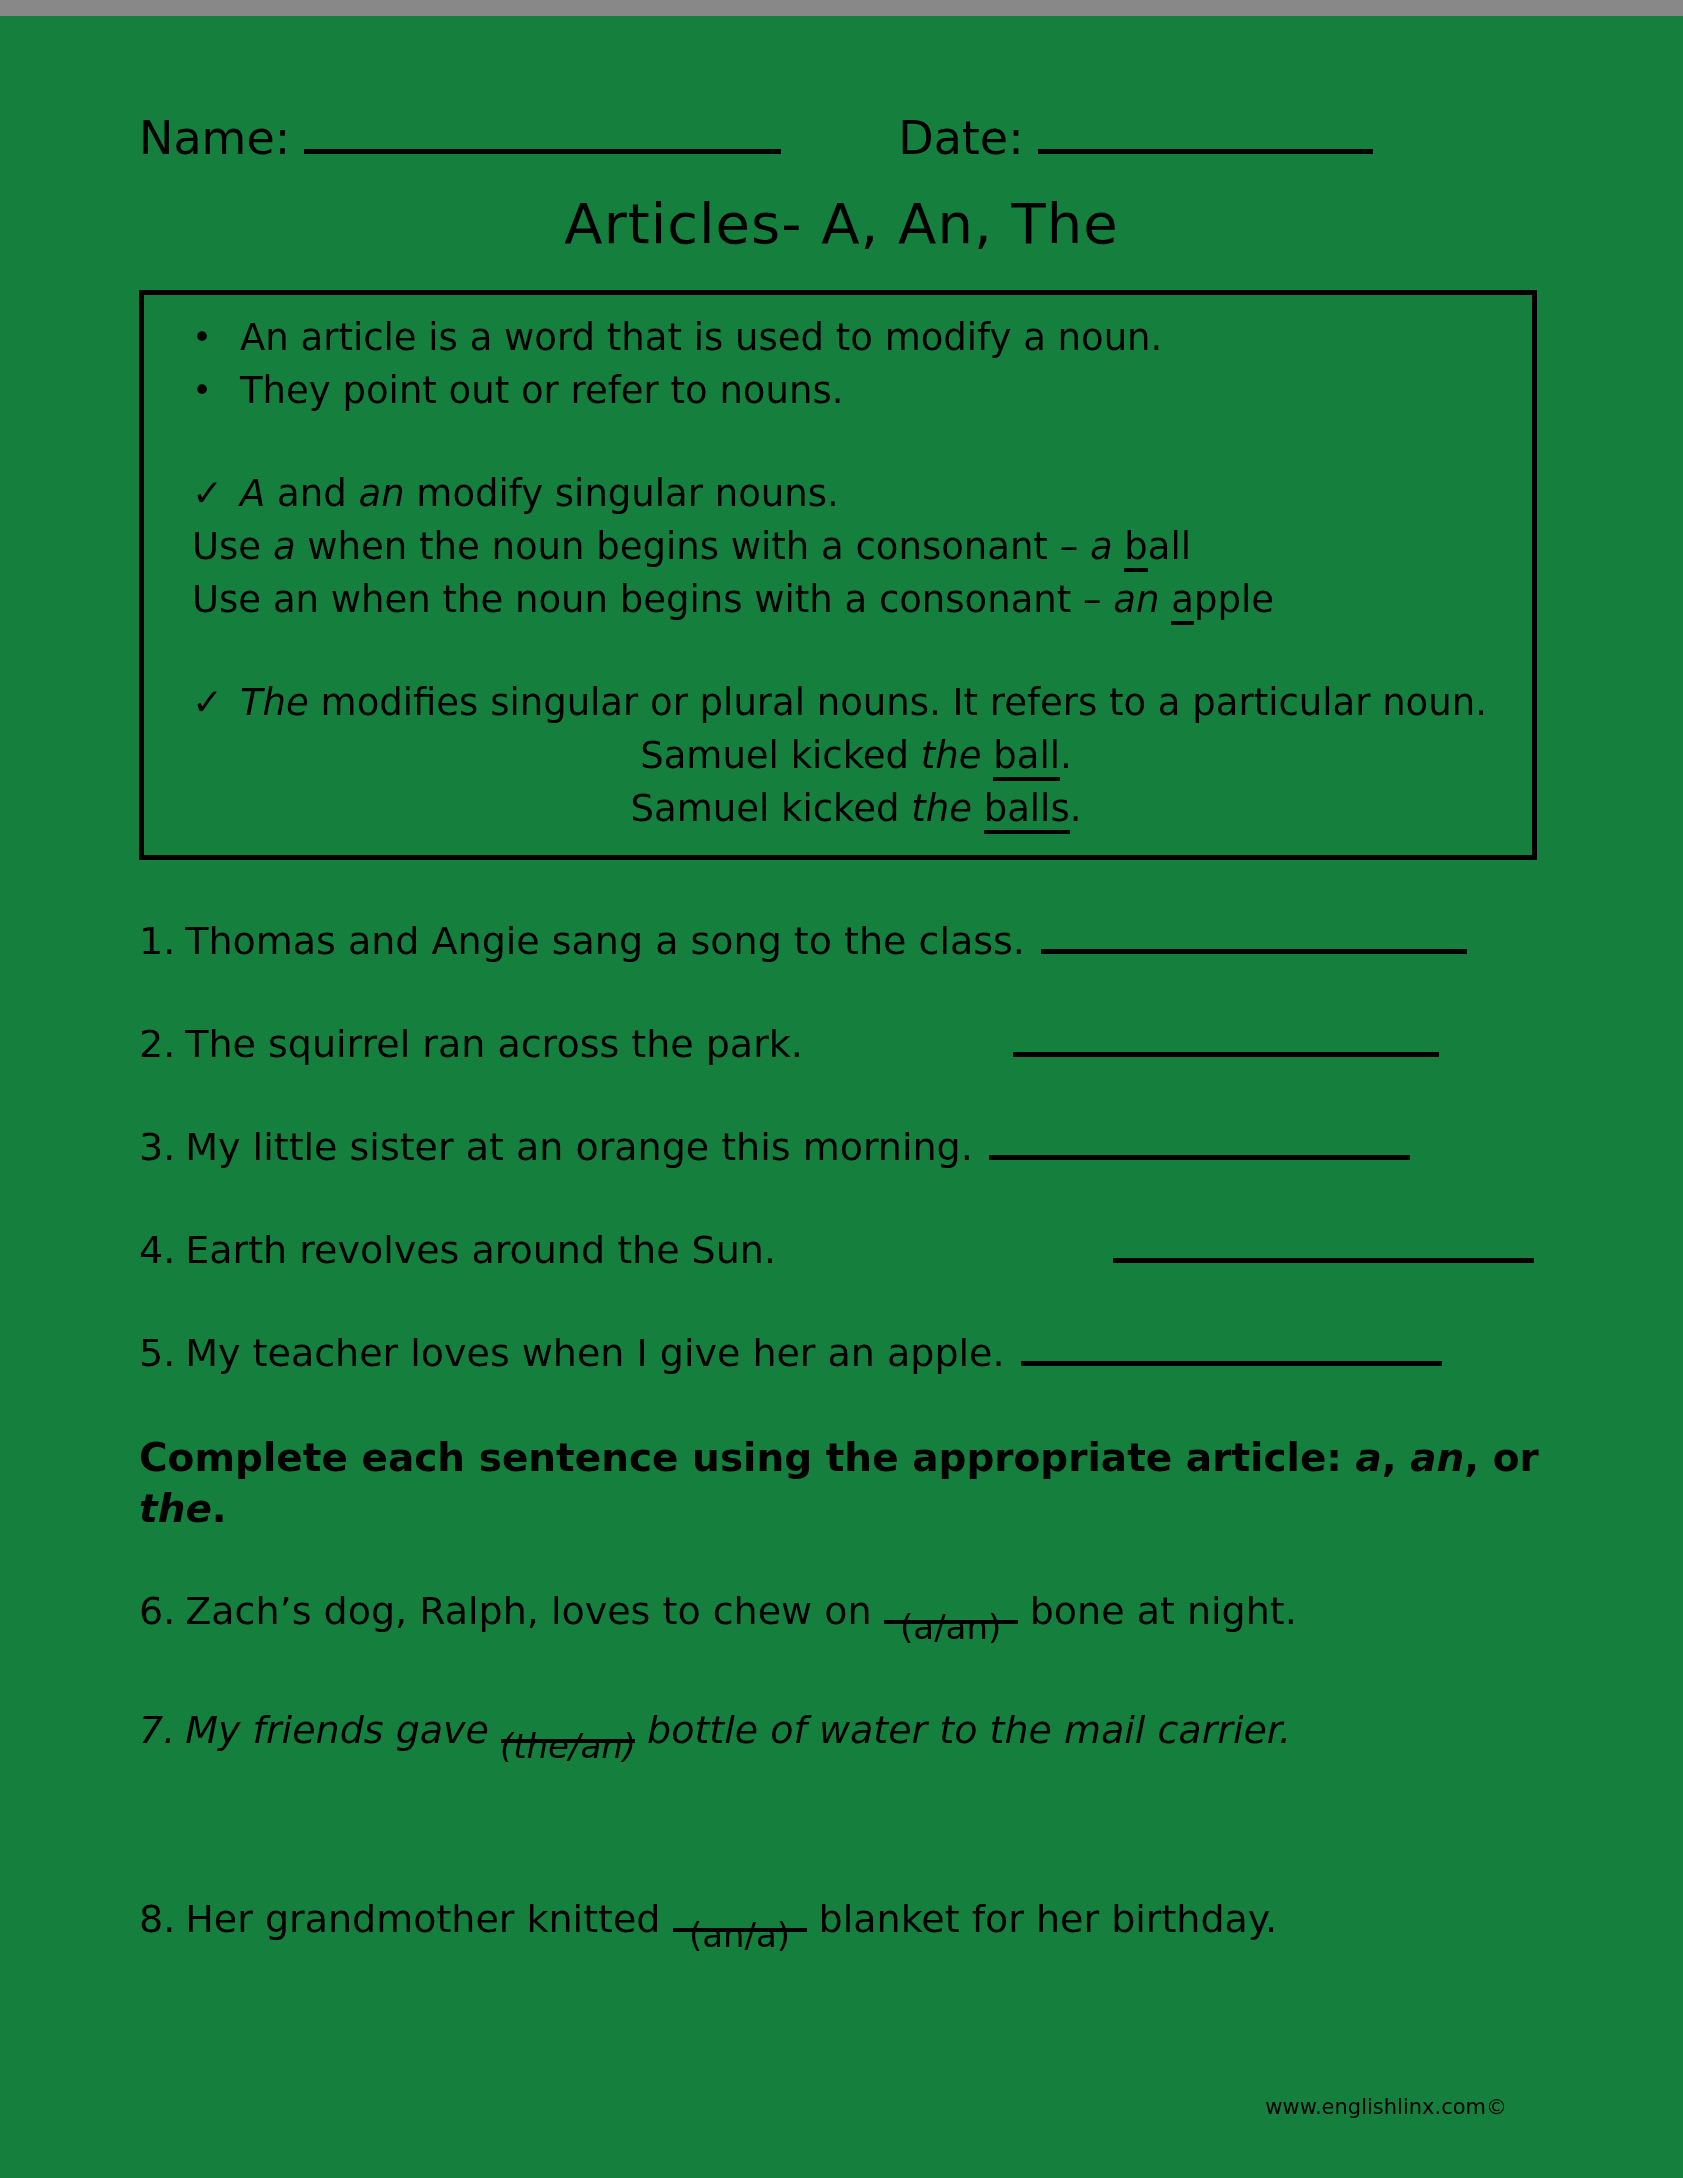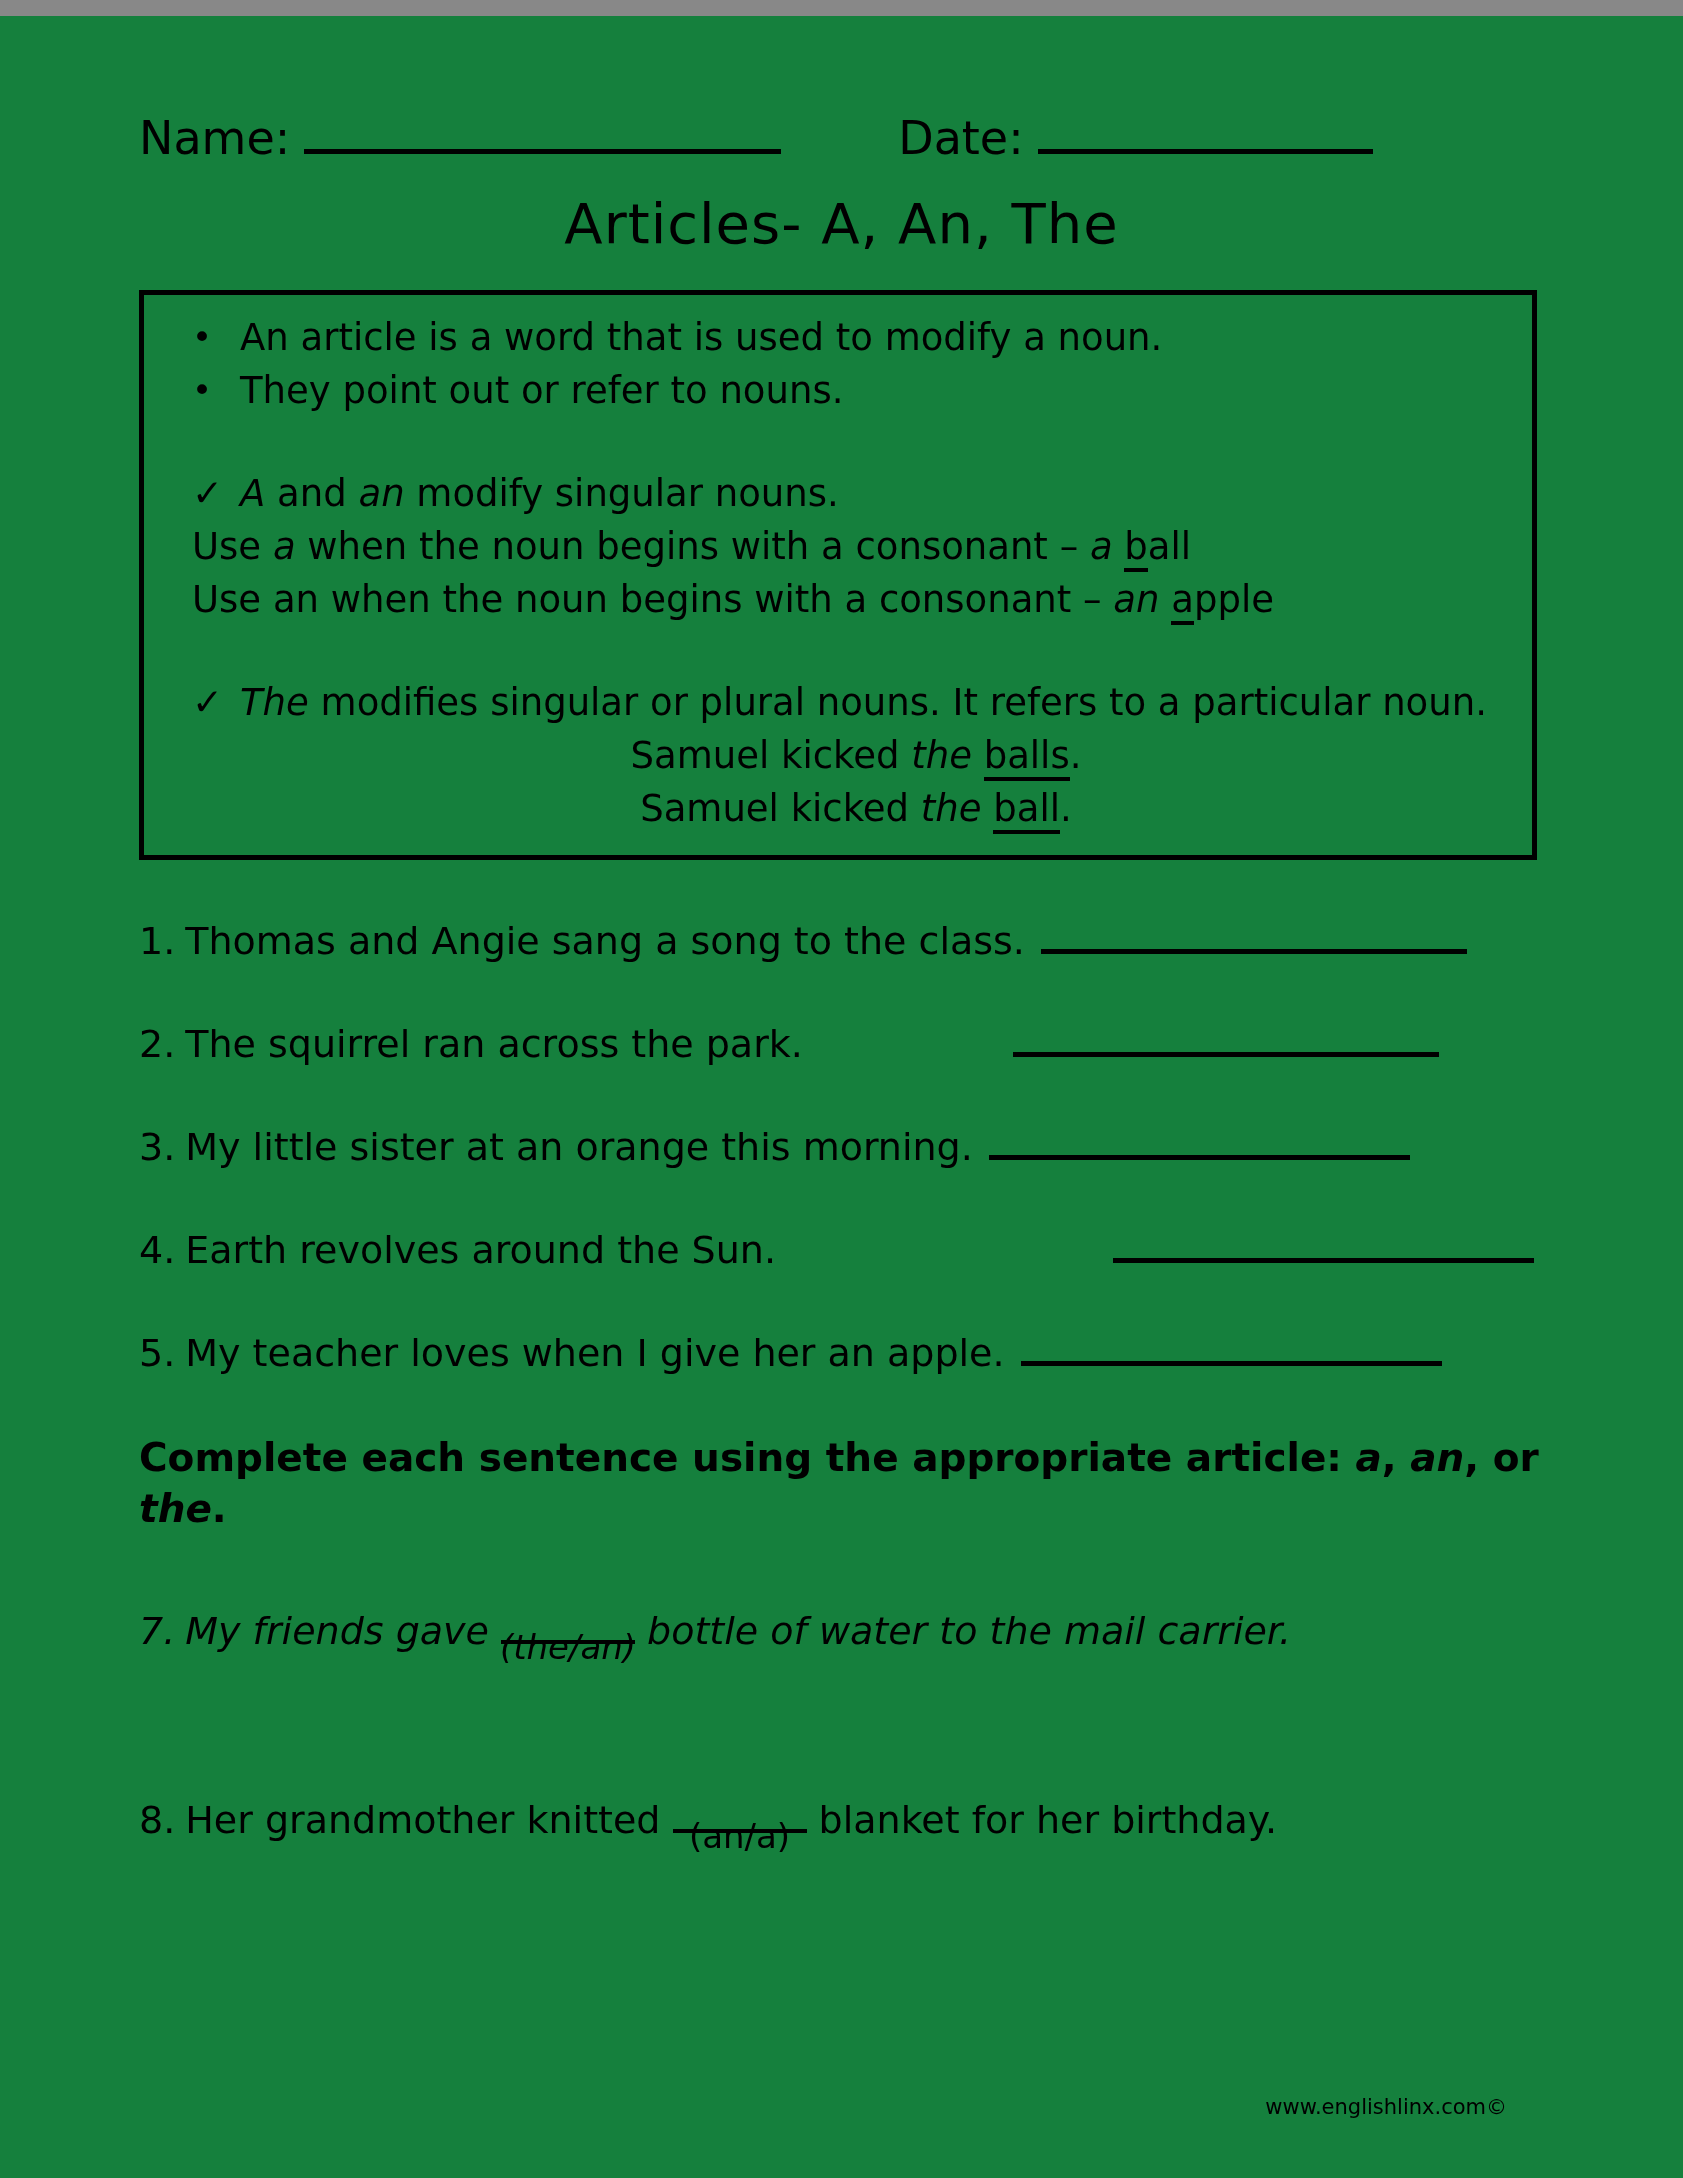--- a/index.html
+++ b/index.html
@@ -82,22 +82,22 @@
       <span class="glyph-cell">✓</span>
       <span class="flex-text"><span class="it">A</span><span> and </span><span class="it">an</span><span> modify singular nouns.</span></span>
     </div>
     <div class="box-line"><span>Use </span><span class="it">a</span><span> when the noun begins with a consonant – </span><span class="it">a </span><span class="ul">b</span><span>all</span></div>
     <div class="box-line"><span>Use an when the noun begins with a consonant – </span><span class="it">an </span><span class="ul">a</span><span>pple</span></div>
 
     <div class="box-line row gap">
       <span class="glyph-cell">✓</span>
       <span class="flex-text"><span class="it">The</span><span> modifies singular or plural nouns. It refers to a particular noun.</span></span>
     </div>
+    <div class="box-line center-line"><span>Samuel kicked </span><span class="it">the </span><span class="ul">ball</span><span>.</span></div>
     <div class="box-line center-line"><span>Samuel kicked </span><span class="it">the </span><span class="ul">balls</span><span>.</span></div>
-    <div class="box-line center-line"><span>Samuel kicked </span><span class="it">the </span><span class="ul">ball</span><span>.</span></div>
   </div>
 
 
   <div class="question">
     <span class="q-num">1.</span><span>Thomas and Angie sang a song to the class.</span><span class="answer-line al-1"></span>
   </div>
   <div class="question">
     <span class="q-num">2.</span><span>The squirrel ran across the park.</span><span class="answer-line al-2"></span>
   </div>
   <div class="question">
@@ -105,20 +105,23 @@
   </div>
   <div class="question">
     <span class="q-num">4.</span><span>Earth revolves around the Sun.</span><span class="answer-line al-4"></span>
   </div>
   <div class="question">
     <span class="q-num">5.</span><span>My teacher loves when I give her an apple.</span><span class="answer-line al-5"></span>
   </div>
 
   <div class="instr instr2"><span>Complete each sentence using the appropriate article: </span><span class="it">a</span><span>, </span><span class="it">an</span><span>, or </span><span class="it">the</span><span>.</span></div>
 
+  <div class="fill-q">
+    <span class="q-num">6.</span><span>Zach’s dog, Ralph, loves to chew on </span><span class="blank-wrap"><span class="fill-blank"></span><span class="hint">(a/an)</span></span><span> bone at night.</span>
+  </div>
 
   <div class="fill-q fq-7">
     <span class="q-num">7.</span><span>My friends gave </span><span class="blank-wrap"><span class="fill-blank"></span><span class="hint">(the/an)</span></span><span> bottle of water to the mail carrier.</span>
   </div>
 
   <div class="fill-q fq-8">
     <span class="q-num">8.</span><span>Her grandmother knitted </span><span class="blank-wrap"><span class="fill-blank"></span><span class="hint">(an/a)</span></span><span> blanket for her birthday.</span>
   </div>
 
   <div class="footer">www.englishlinx.com©</div>

